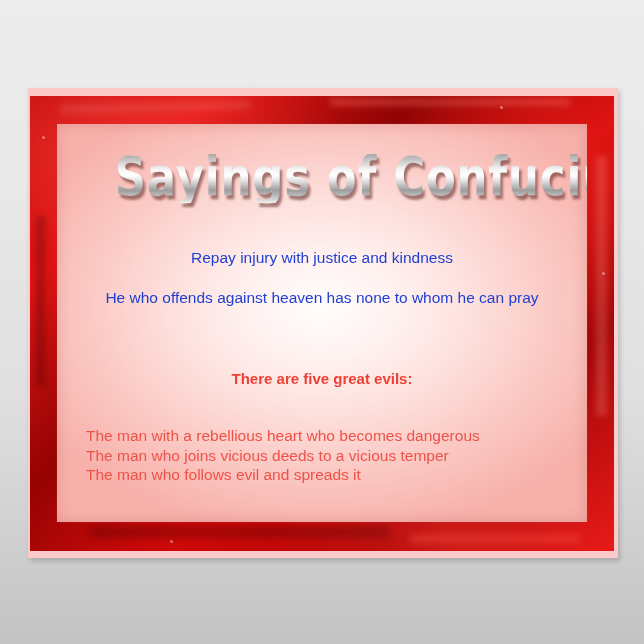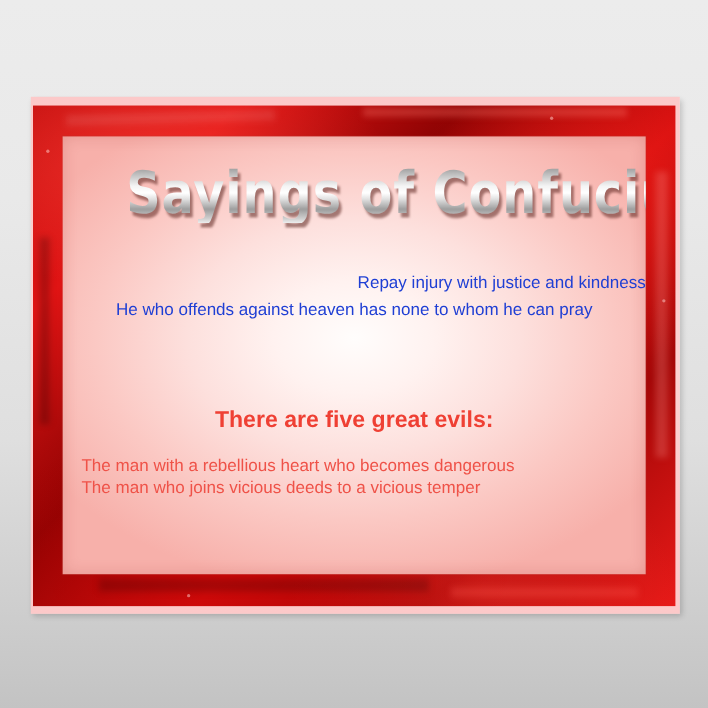--- a/index.html
+++ b/index.html
@@ -129,42 +129,42 @@
   
   .quote {
     position: absolute;
     width: 530px;
     text-align: center;
     color: #1f3fd4;
     font-family: "Liberation Sans", sans-serif;
     font-size: 15.5px;
     white-space: nowrap;
   }
-  #quote-1 { top: 125px; text-align: right; }
-  #quote-2 { top: 149px; text-align: center; }
+  #quote-1 { top: 125px; }
+  #quote-2 { top: 165px; text-align: center; }
   #quote-3 { top: 205px; }
 
   #evils-heading {
     position: absolute;
     width: 530px;
     top: 246px;
     text-align: center;
     font-family: "Liberation Sans", sans-serif;
-    font-size: 21px;
+    font-size: 15px;
     font-weight: bold;
     color: #ef4034;
     white-space: nowrap;
   }
 
   #evils-list {
     position: absolute;
     left: 17px;
     top: 290px;
     width: 510px;
-    margin: 0;
+    margin: 12px;
     padding: 0;
     list-style: none;
   }
   #evils-list li {
     font-family: "Liberation Sans", sans-serif;
     font-size: 15.5px;
     line-height: 19.5px;
     color: #ef5248;
     white-space: nowrap;
   }
@@ -195,18 +195,19 @@
         </div>
 
         <div class="quote" id="quote-1">Repay injury with justice and kindness</div>
         <div class="quote" id="quote-2">He who offends against heaven has none to whom he can pray</div>
 
         <div id="evils-heading">There are five great evils:</div>
 
         <ul id="evils-list">
           <li>The man with a rebellious heart who becomes dangerous</li>
           <li>The man who joins vicious deeds to a vicious temper</li>
+          <li>The man who follows evil and spreads it</li>
         </ul>
 
       </div>
     </div>
   </div>
 </div>
 
 </body></html>

